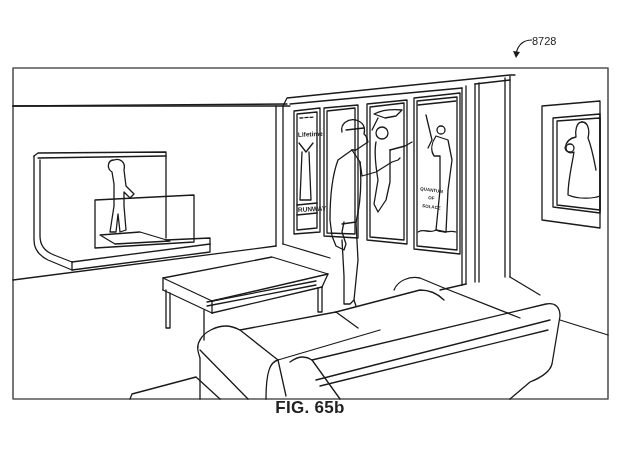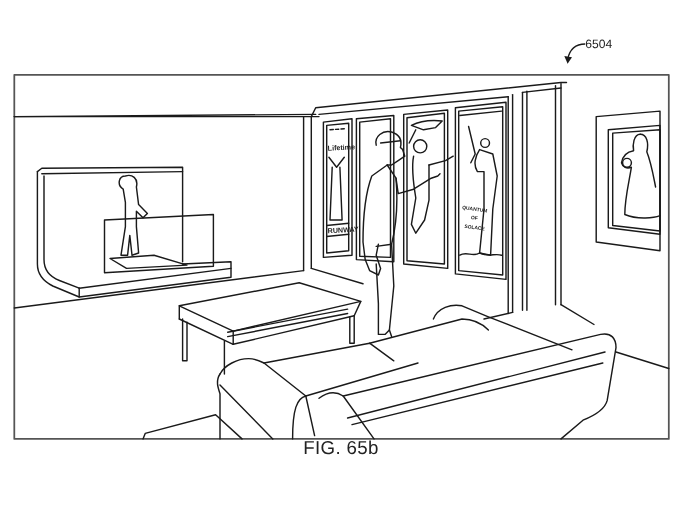--- a/index.html
+++ b/index.html
@@ -1,27 +1,27 @@
 <!DOCTYPE html>
 <html><head>
 <meta charset="utf-8">
 <style>
   html, body { margin: 0; padding: 0; background: #ffffff; }
   body { width: 620px; height: 474px; position: relative; overflow: hidden; font-family: "Liberation Sans", sans-serif; }
   .ref-label { position: absolute; left: 532px; top: 35px; font-size: 11px; color: #222; }
   .ref-arrow { position: absolute; left: 510px; top: 36px; }
   .scene { position: absolute; left: 0; top: 0; }
-  .caption { position: absolute; left: 0; width: 620px; top: 398px; text-align: center; font-size: 17px; color: #222; letter-spacing: 0.3px; }
+  .caption { position: absolute; left: 0; width: 620px; top: 398px; text-align: center; font-size: 17px; color: #222; letter-spacing: 0.3px; font-weight: bold; }
   .poster-text { font-family: "Liberation Sans", sans-serif; font-weight: bold; fill: #222; }
   svg line, svg path, svg rect, svg polygon, svg polyline { vector-effect: non-scaling-stroke; }
 </style>
 </head>
 <body>
 
-<div class="ref-label">6504</div>
+<div class="ref-label">8728</div>
 <svg class="ref-arrow" width="26" height="26" viewBox="0 0 26 26">
   <path d="M22 4 C14 4 8 8 6 18" fill="none" stroke="#1a1a1a" stroke-width="1.2"></path>
   <polygon points="3,15 6,22 10,16" fill="#1a1a1a"></polygon>
 </svg>
 
 <svg class="scene" width="620" height="474" viewBox="0 0 620 474">
   <g fill="none" stroke="#1a1a1a" stroke-width="1.3" stroke-linejoin="round" stroke-linecap="round">
 
     <rect x="13" y="68" width="595" height="331" stroke="#555" stroke-width="1.6"></rect>
 

